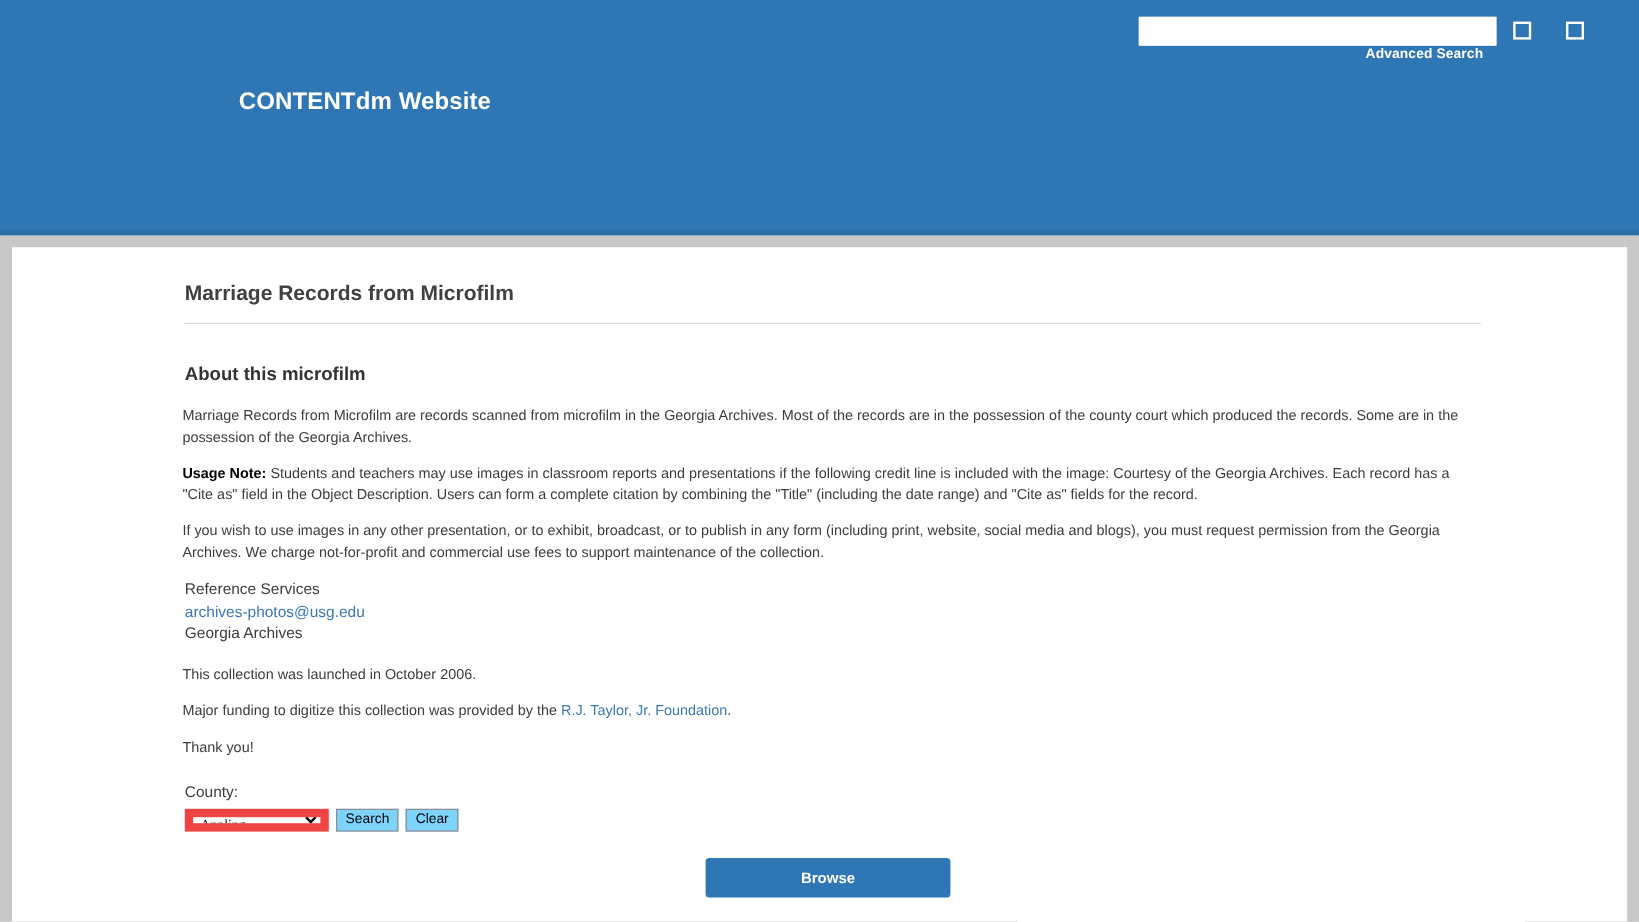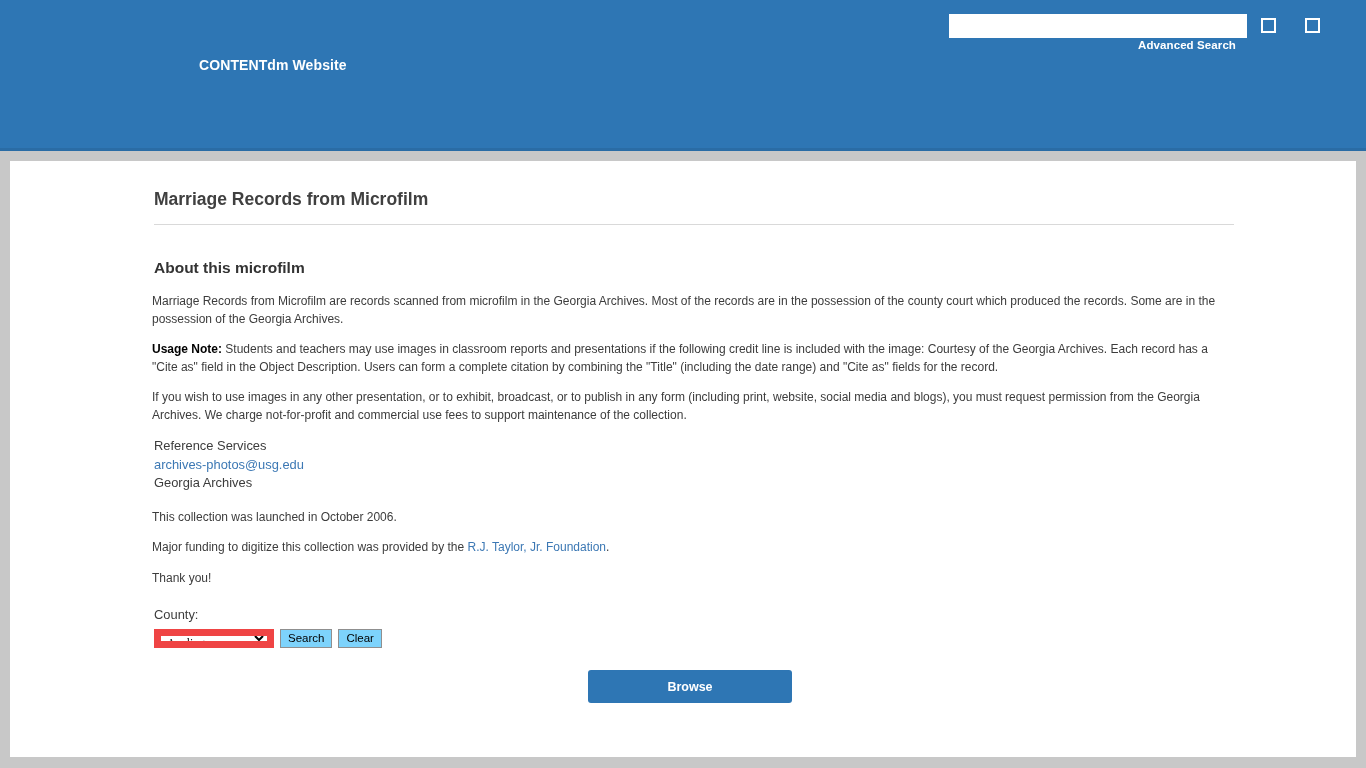--- a/index.html
+++ b/index.html
@@ -10,21 +10,21 @@
     height: 768px;
     overflow: hidden;
     background: #c8c8c8;
     font-family: "Liberation Sans", sans-serif;
   }
 
   
   .site-header {
     position: relative;
     width: 1366px;
-    height: 151px;
+    height: 196px;
     background: #2e76b4;
     border-bottom: 3px solid #2a6ca5;
   }
   .header-search-row {
     position: absolute;
     top: 14px;
     right: 46px;
     display: flex;
     align-items: flex-start;
   }
@@ -55,23 +55,23 @@
     right: 130px;
     color: #ffffff;
     font-size: 11.5px;
     font-weight: bold;
     text-decoration: none;
     letter-spacing: 0.1px;
   }
   .site-title {
     position: absolute;
     left: 199px;
-    top: 57px;
+    top: 74px;
     color: #ffffff;
-    font-size: 14px;
+    font-size: 20px;
     font-weight: bold;
     letter-spacing: 0.1px;
   }
 
   
   .page-wrap {
     width: 1366px;
     padding: 10px 10px 0 10px;
   }
   .card {

